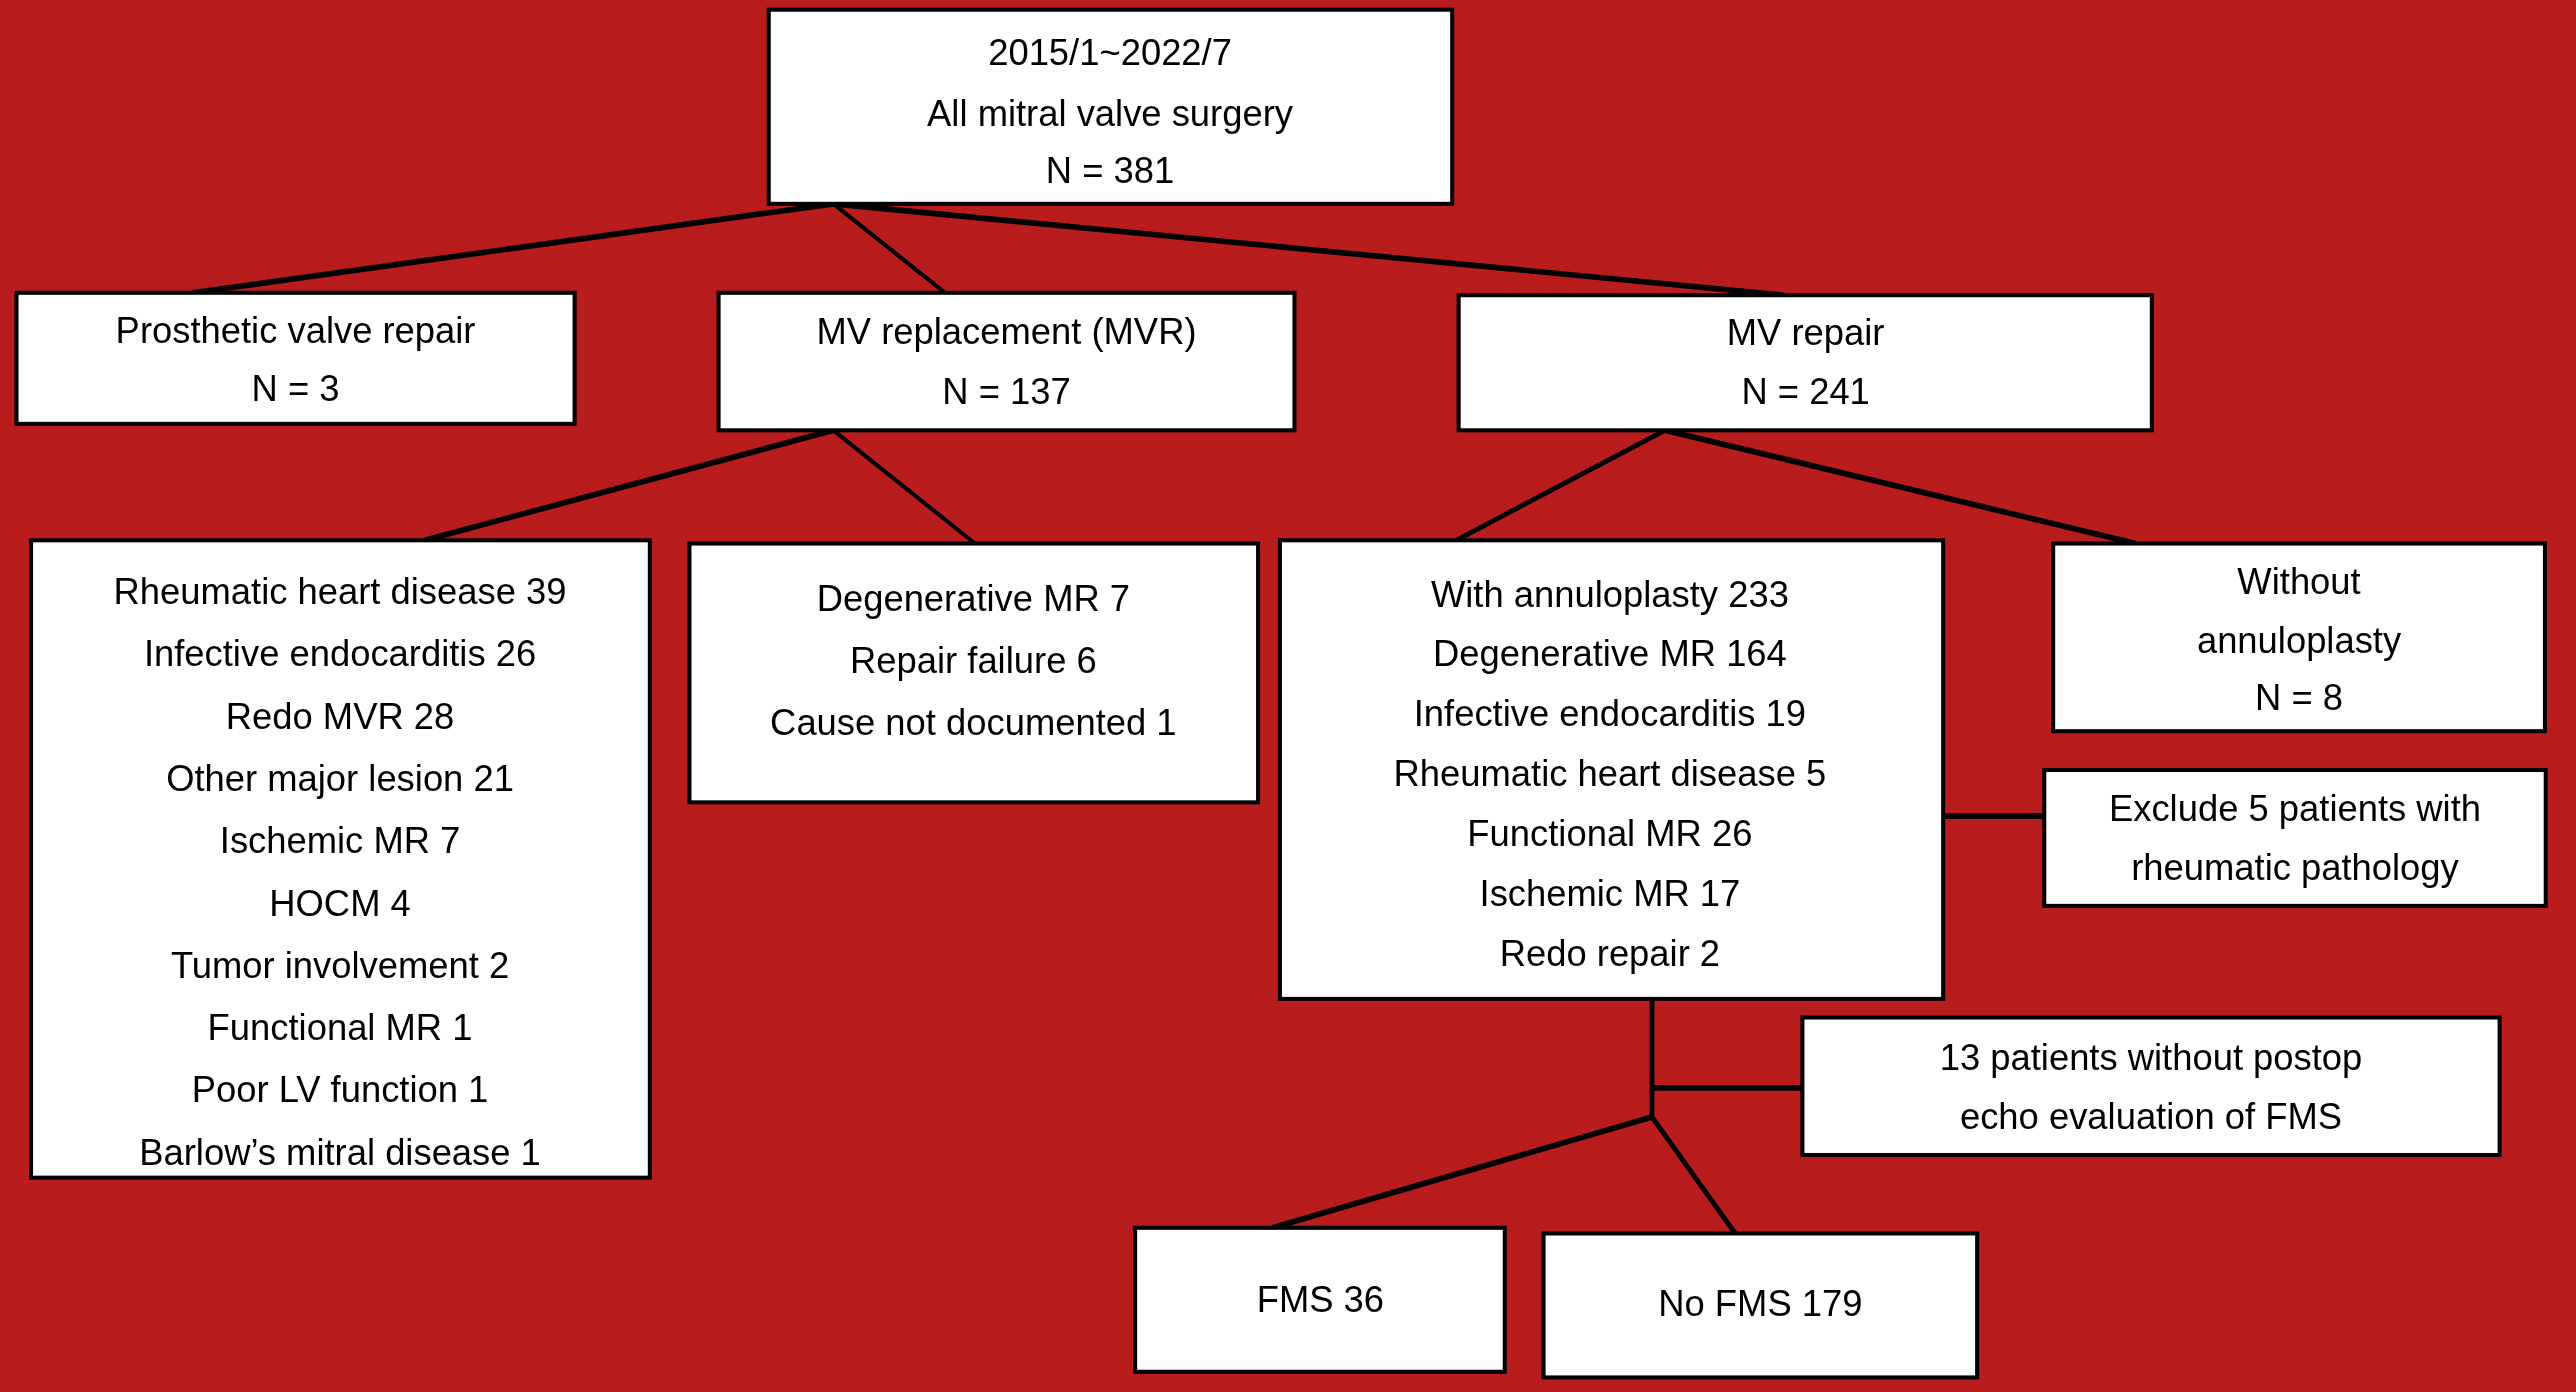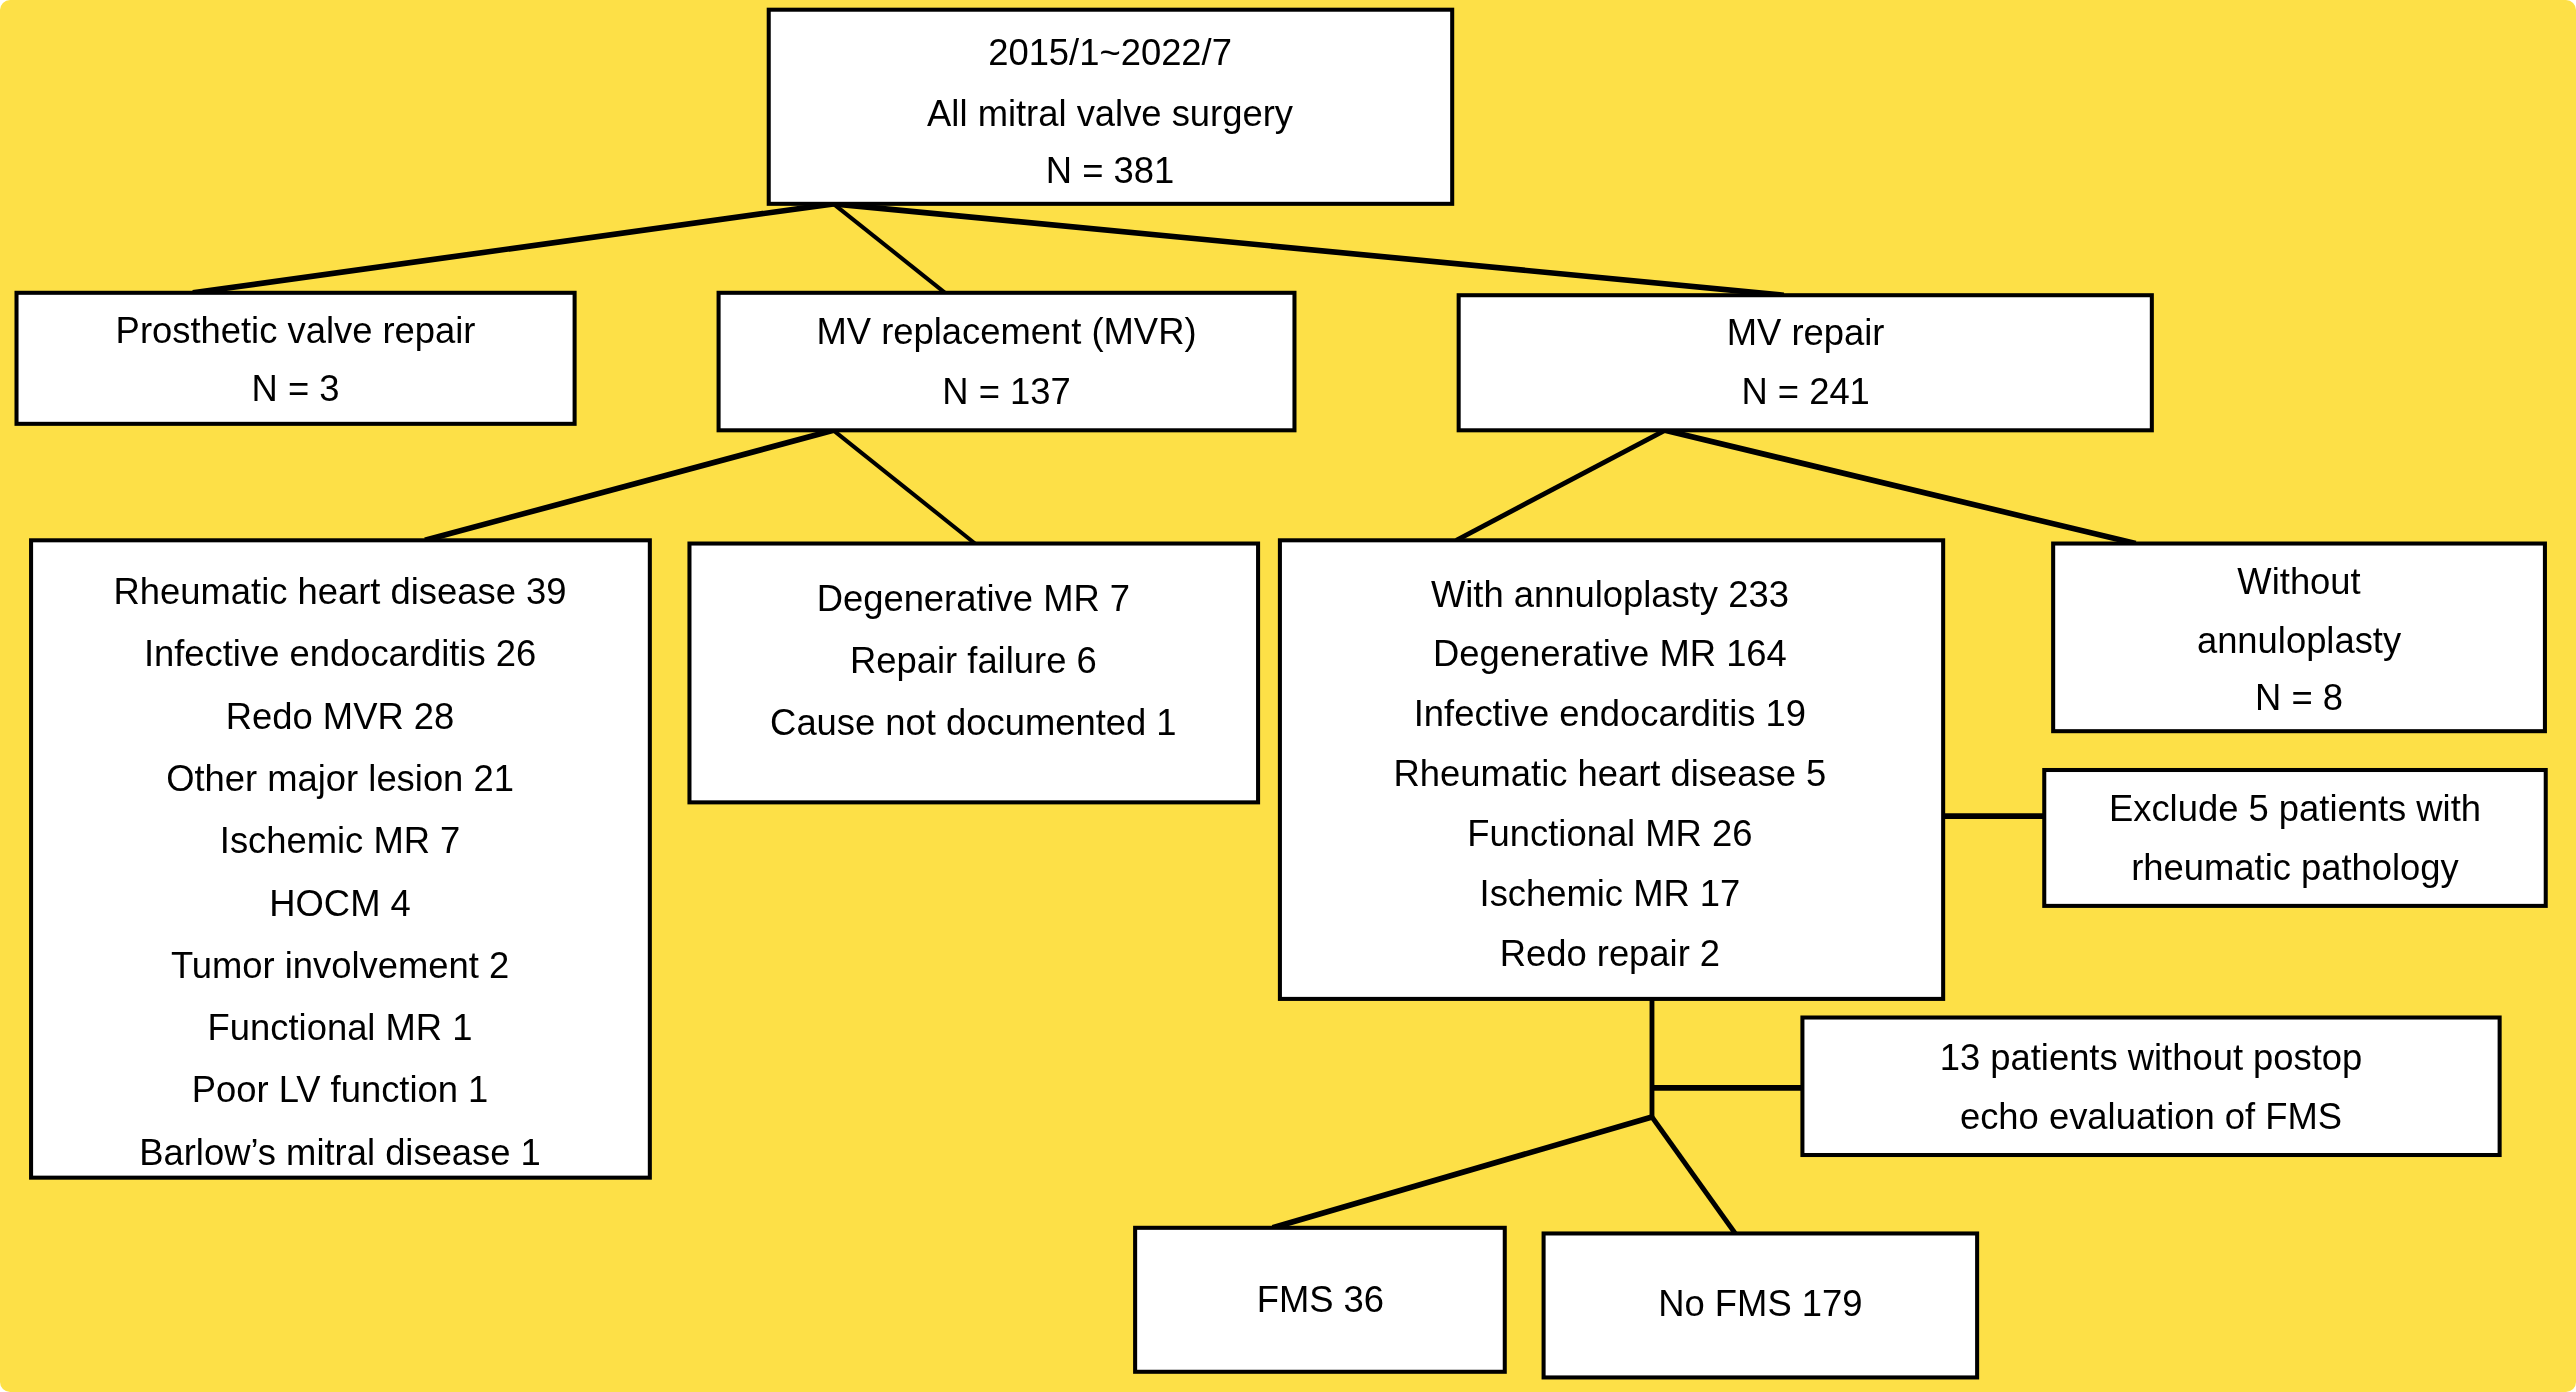--- a/index.html
+++ b/index.html
@@ -4,24 +4,23 @@
 <style>
   html, body {
     margin: 0;
     padding: 0;
     background: #ffffff;
   }
   #page {
     position: relative;
     width: 2576px;
     height: 1392px;
-    background: #fde047;
+    background: #b91c1c;
     overflow: hidden;
     font-family: "Liberation Sans", sans-serif;
-    border-radius: 10px;
   }
   svg.flow {
     position: absolute;
     left: 0;
     top: 0;
     width: 2576px;
     height: 1392px;
   }
   .conn {
     stroke: #000000;

